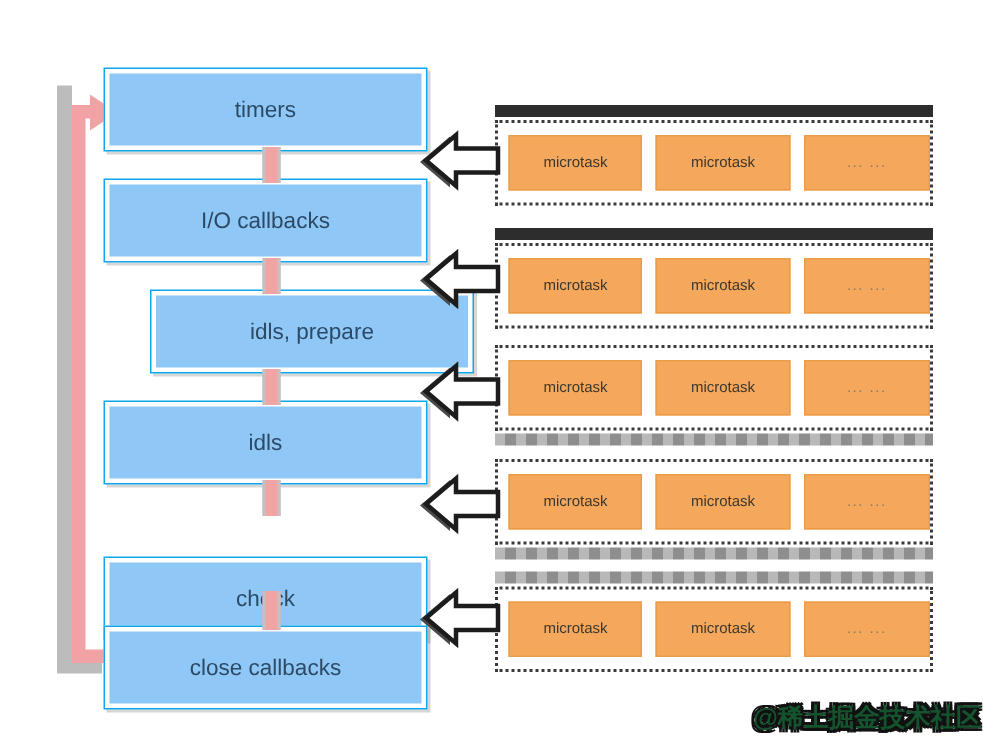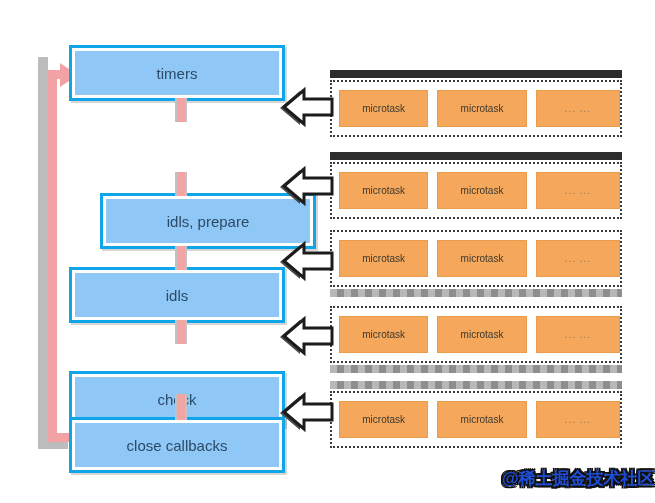--- a/index.html
+++ b/index.html
@@ -22,21 +22,21 @@
   }
   
   .connector{
     position:absolute;left:175px;width:8px;height:24px;
     background:#f2a4a4;border-left:2px solid #c2c2c2;border-right:2px solid #c2c2c2;
     box-sizing:content-box;z-index:3;
   }
   
   .phase{
     position:absolute;left:69px;width:216px;height:56px;background:#fff;
-    border:3px solid #0ea5e9;box-shadow:2px 2px 0 rgba(0,0,0,0.16);
+    border:1px solid #0ea5e9;box-shadow:2px 2px 0 rgba(0,0,0,0.16);
     box-sizing:border-box;padding:3px;z-index:2;
   }
   .phase-inner{
     width:100%;height:100%;background:#8fc8f7;
     display:flex;align-items:center;justify-content:center;
     color:#2c4a66;font-size:15px;
   }
   
   .block-arrow{position:absolute;left:280px;width:54px;height:42px;z-index:5;}
   
@@ -55,21 +55,21 @@
     height:37px;background:#f5a85c;border:1px solid #eb9c49;box-sizing:border-box;
     display:flex;align-items:center;justify-content:center;
     color:#3c382e;font-size:10px;
   }
   .mtask.m1{width:90px;margin-left:7px;}
   .mtask.m2{width:90px;margin-left:9px;}
   .mtask.m3{width:85px;margin-left:9px;color:#857a66;letter-spacing:1px;}
   
   .watermark{
     position:absolute;left:502px;top:467px;
-    font-size:17px;font-weight:bold;color:#1d4ed8;white-space:nowrap;
+    font-size:17px;font-weight:bold;color:#14532d;white-space:nowrap;
     text-shadow:
       -2px -2px 0 #111, 2px -2px 0 #111, -2px 2px 0 #111, 2px 2px 0 #111,
       -2px 0 0 #111, 2px 0 0 #111, 0 -2px 0 #111, 0 2px 0 #111;
   }
 </style>
 </head>
 <body>
 
 <div class="canvas">
 
@@ -81,20 +81,23 @@
   <div class="loop pink-h-bottom"></div>
 
   <div class="connector" style="top:98px;"></div>
   <div class="connector" style="top:172px;"></div>
   <div class="connector" style="top:246px;"></div>
   <div class="connector" style="top:320px;"></div>
   <div class="connector" style="top:394px;height:26px;"></div>
 
   <div class="phase" style="top:45px;">
     <div class="phase-inner">timers</div>
+  </div>
+  <div class="phase" style="top:119px;">
+    <div class="phase-inner">I/O callbacks</div>
   </div>
   <div class="phase" style="top:193px;margin-left:31px;">
     <div class="phase-inner">idls, prepare</div>
   </div>
   <div class="phase" style="top:267px;">
     <div class="phase-inner">idls</div>
   </div>
   <div class="phase" style="top:341px;margin-top:30px;">
     <div class="phase-inner">check</div>
   </div>

